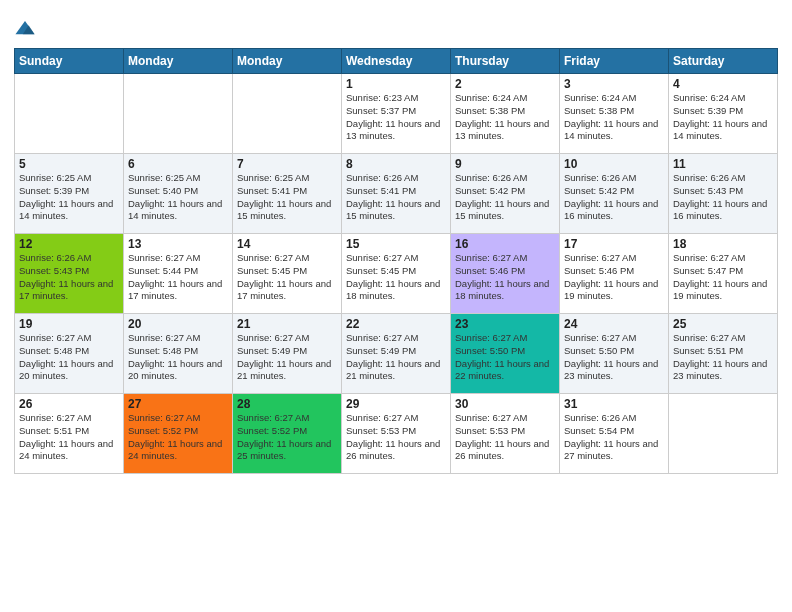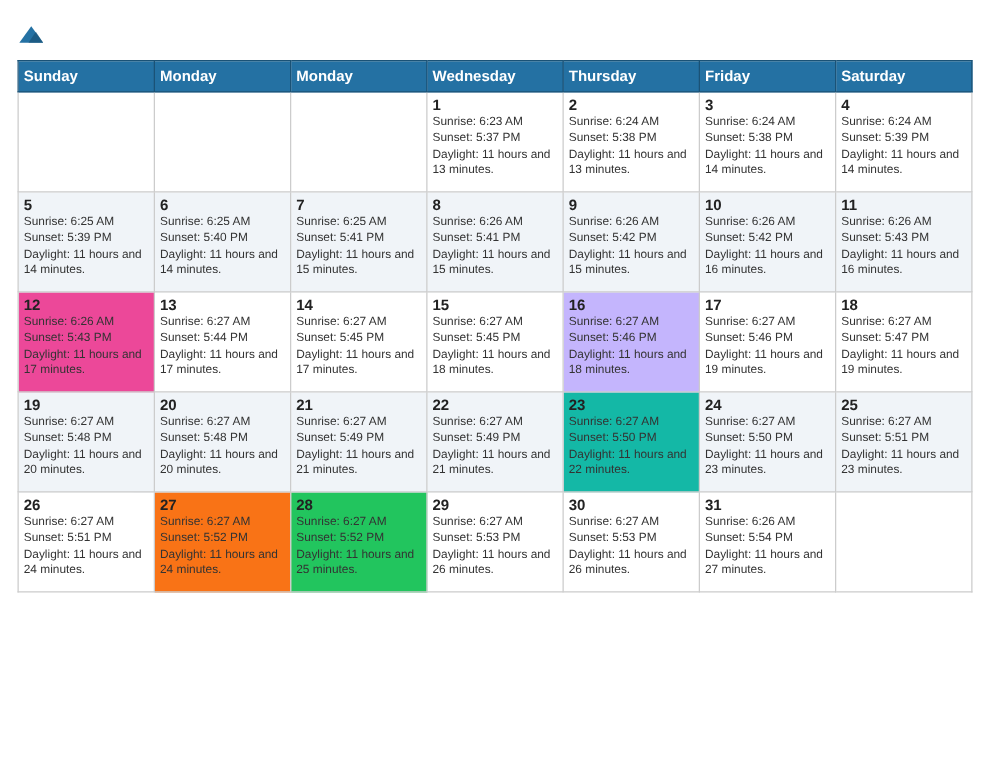--- a/index.html
+++ b/index.html
@@ -182,21 +182,21 @@
           <td style="background: rgb(240, 244, 248);">
             <span class="day-num">10</span>
             <div class="day-info">Sunrise: 6:26 AM<br>Sunset: 5:42 PM<br>Daylight: 11 hours and 16 minutes.</div>
           </td>
           <td style="background: rgb(240, 244, 248);">
             <span class="day-num">11</span>
             <div class="day-info">Sunrise: 6:26 AM<br>Sunset: 5:43 PM<br>Daylight: 11 hours and 16 minutes.</div>
           </td>
         </tr>
         <tr>
-          <td style="background: #ec4899;">
+          <td style="background: #84cc16;">
             <span class="day-num">12</span>
             <div class="day-info">Sunrise: 6:26 AM<br>Sunset: 5:43 PM<br>Daylight: 11 hours and 17 minutes.</div>
           </td>
           <td style="background: rgb(255, 255, 255);">
             <span class="day-num">13</span>
             <div class="day-info">Sunrise: 6:27 AM<br>Sunset: 5:44 PM<br>Daylight: 11 hours and 17 minutes.</div>
           </td>
           <td style="background: rgb(255, 255, 255);">
             <span class="day-num">14</span>
             <div class="day-info">Sunrise: 6:27 AM<br>Sunset: 5:45 PM<br>Daylight: 11 hours and 17 minutes.</div>

